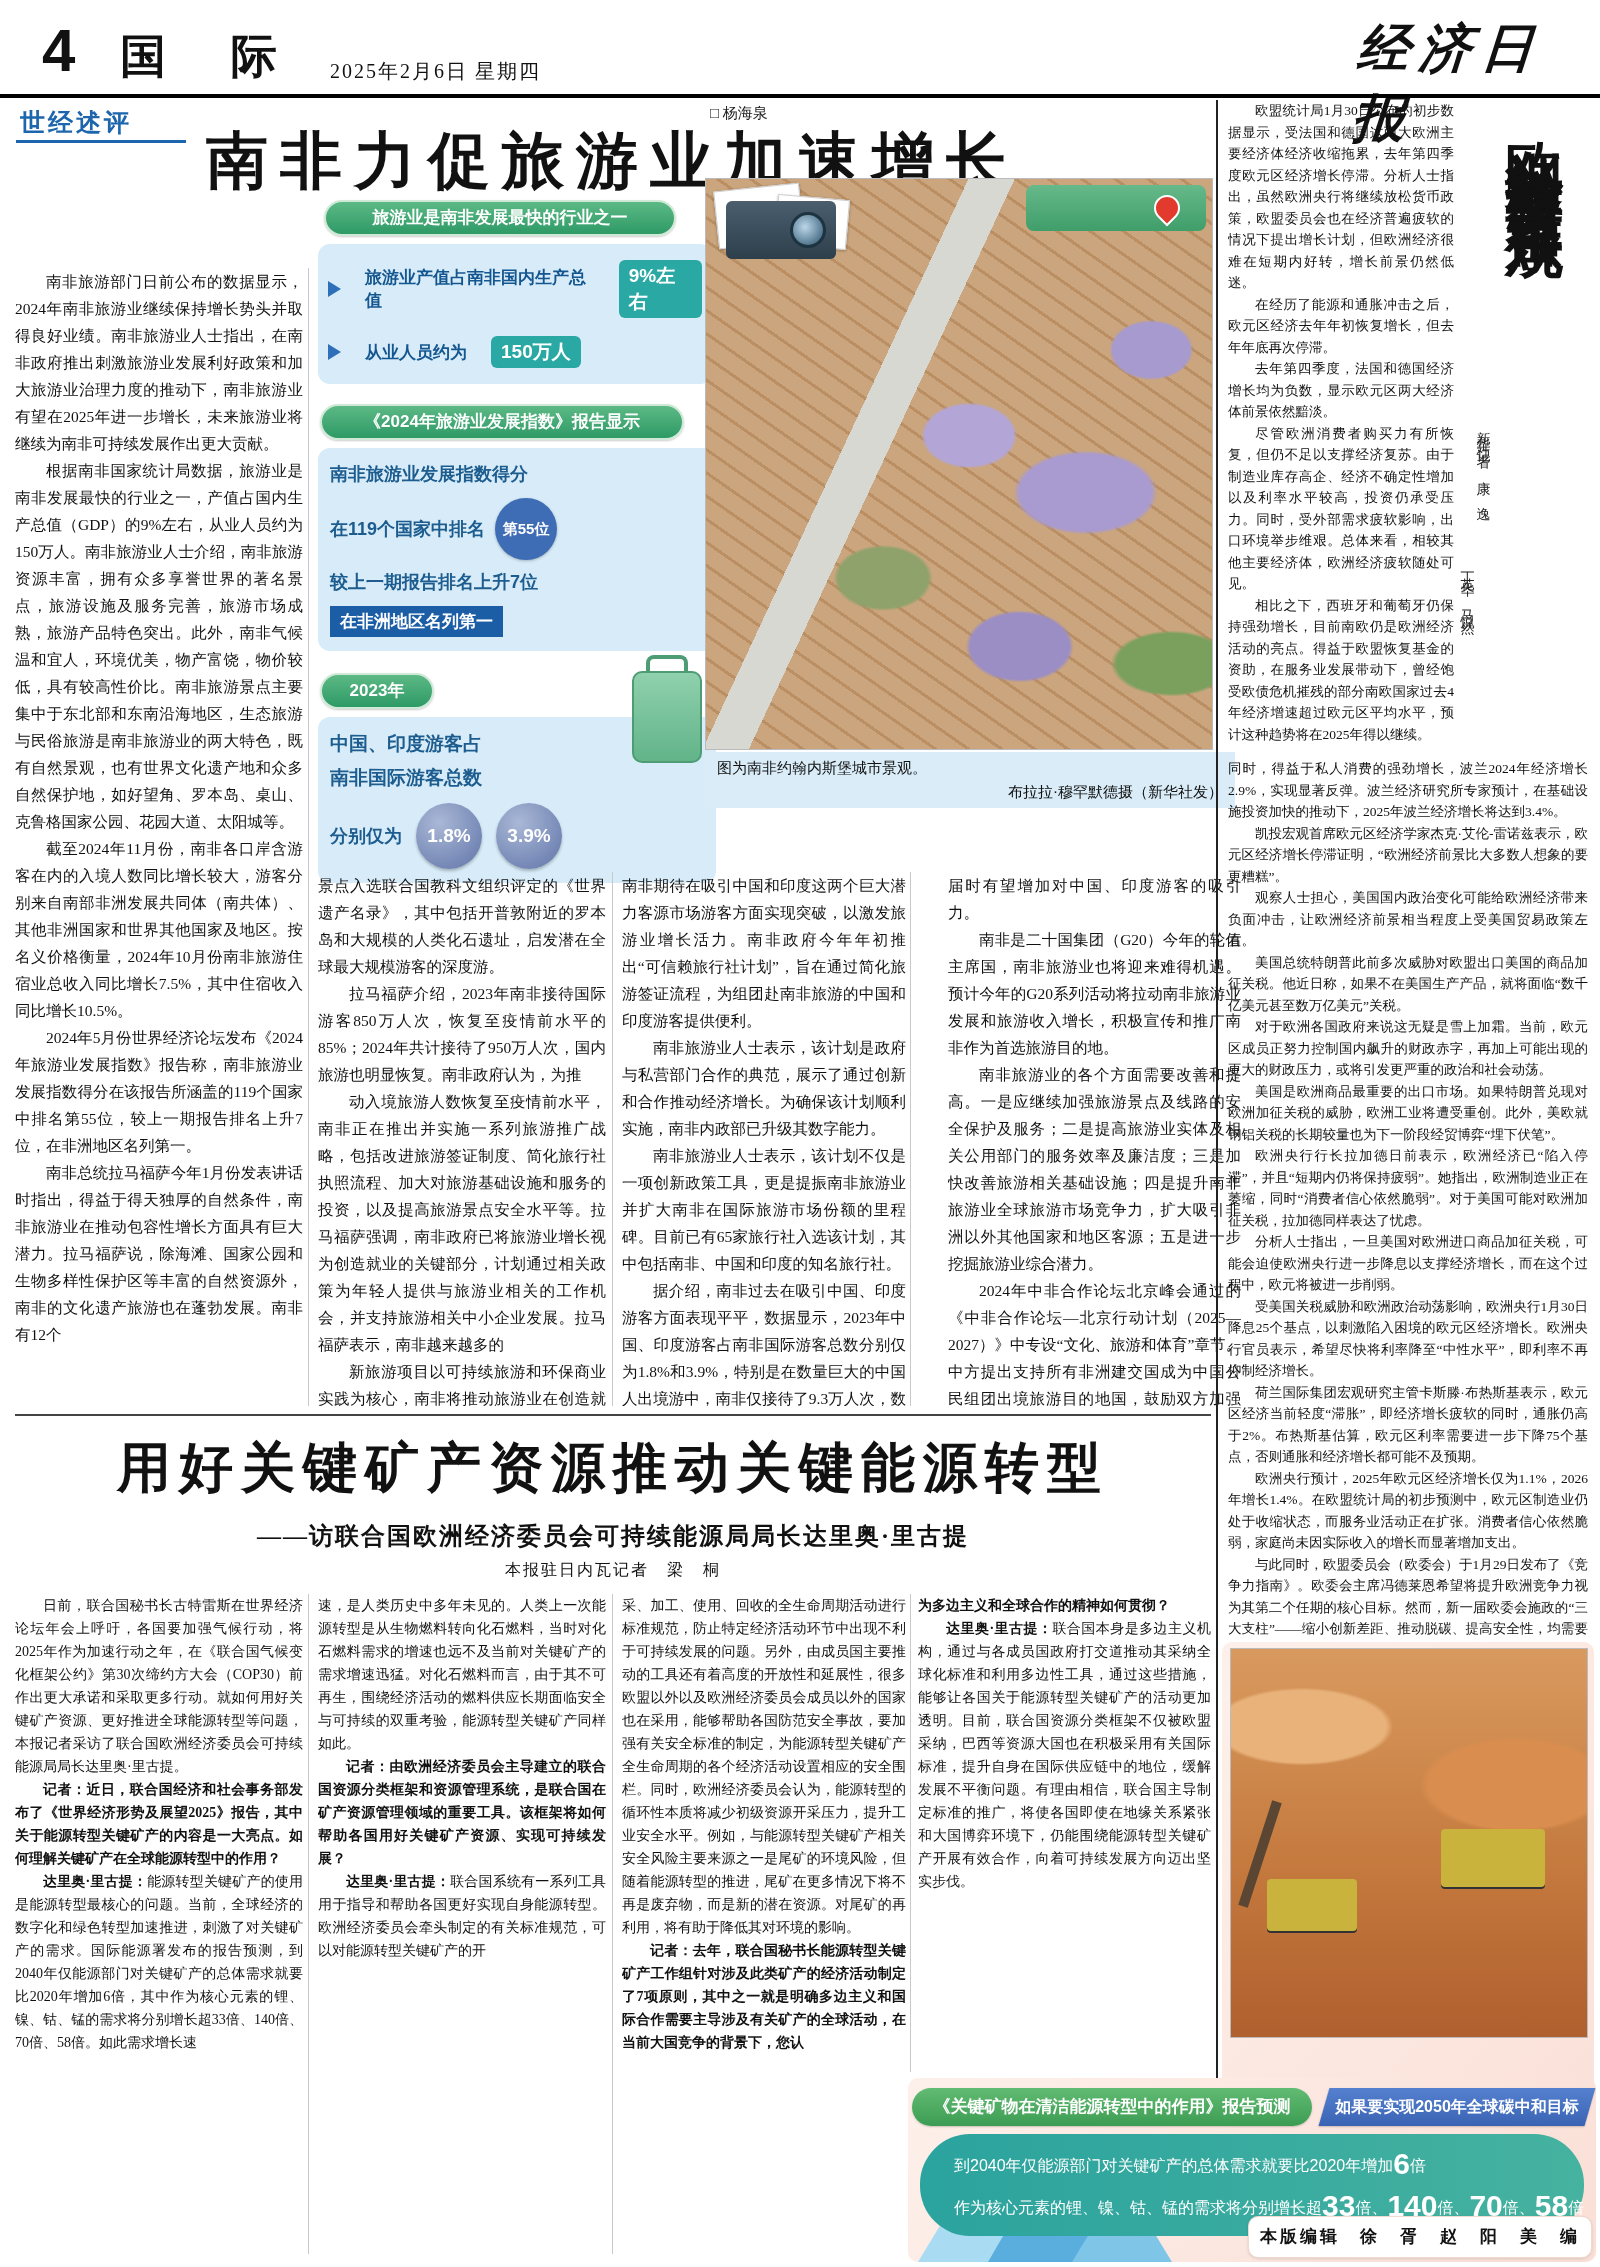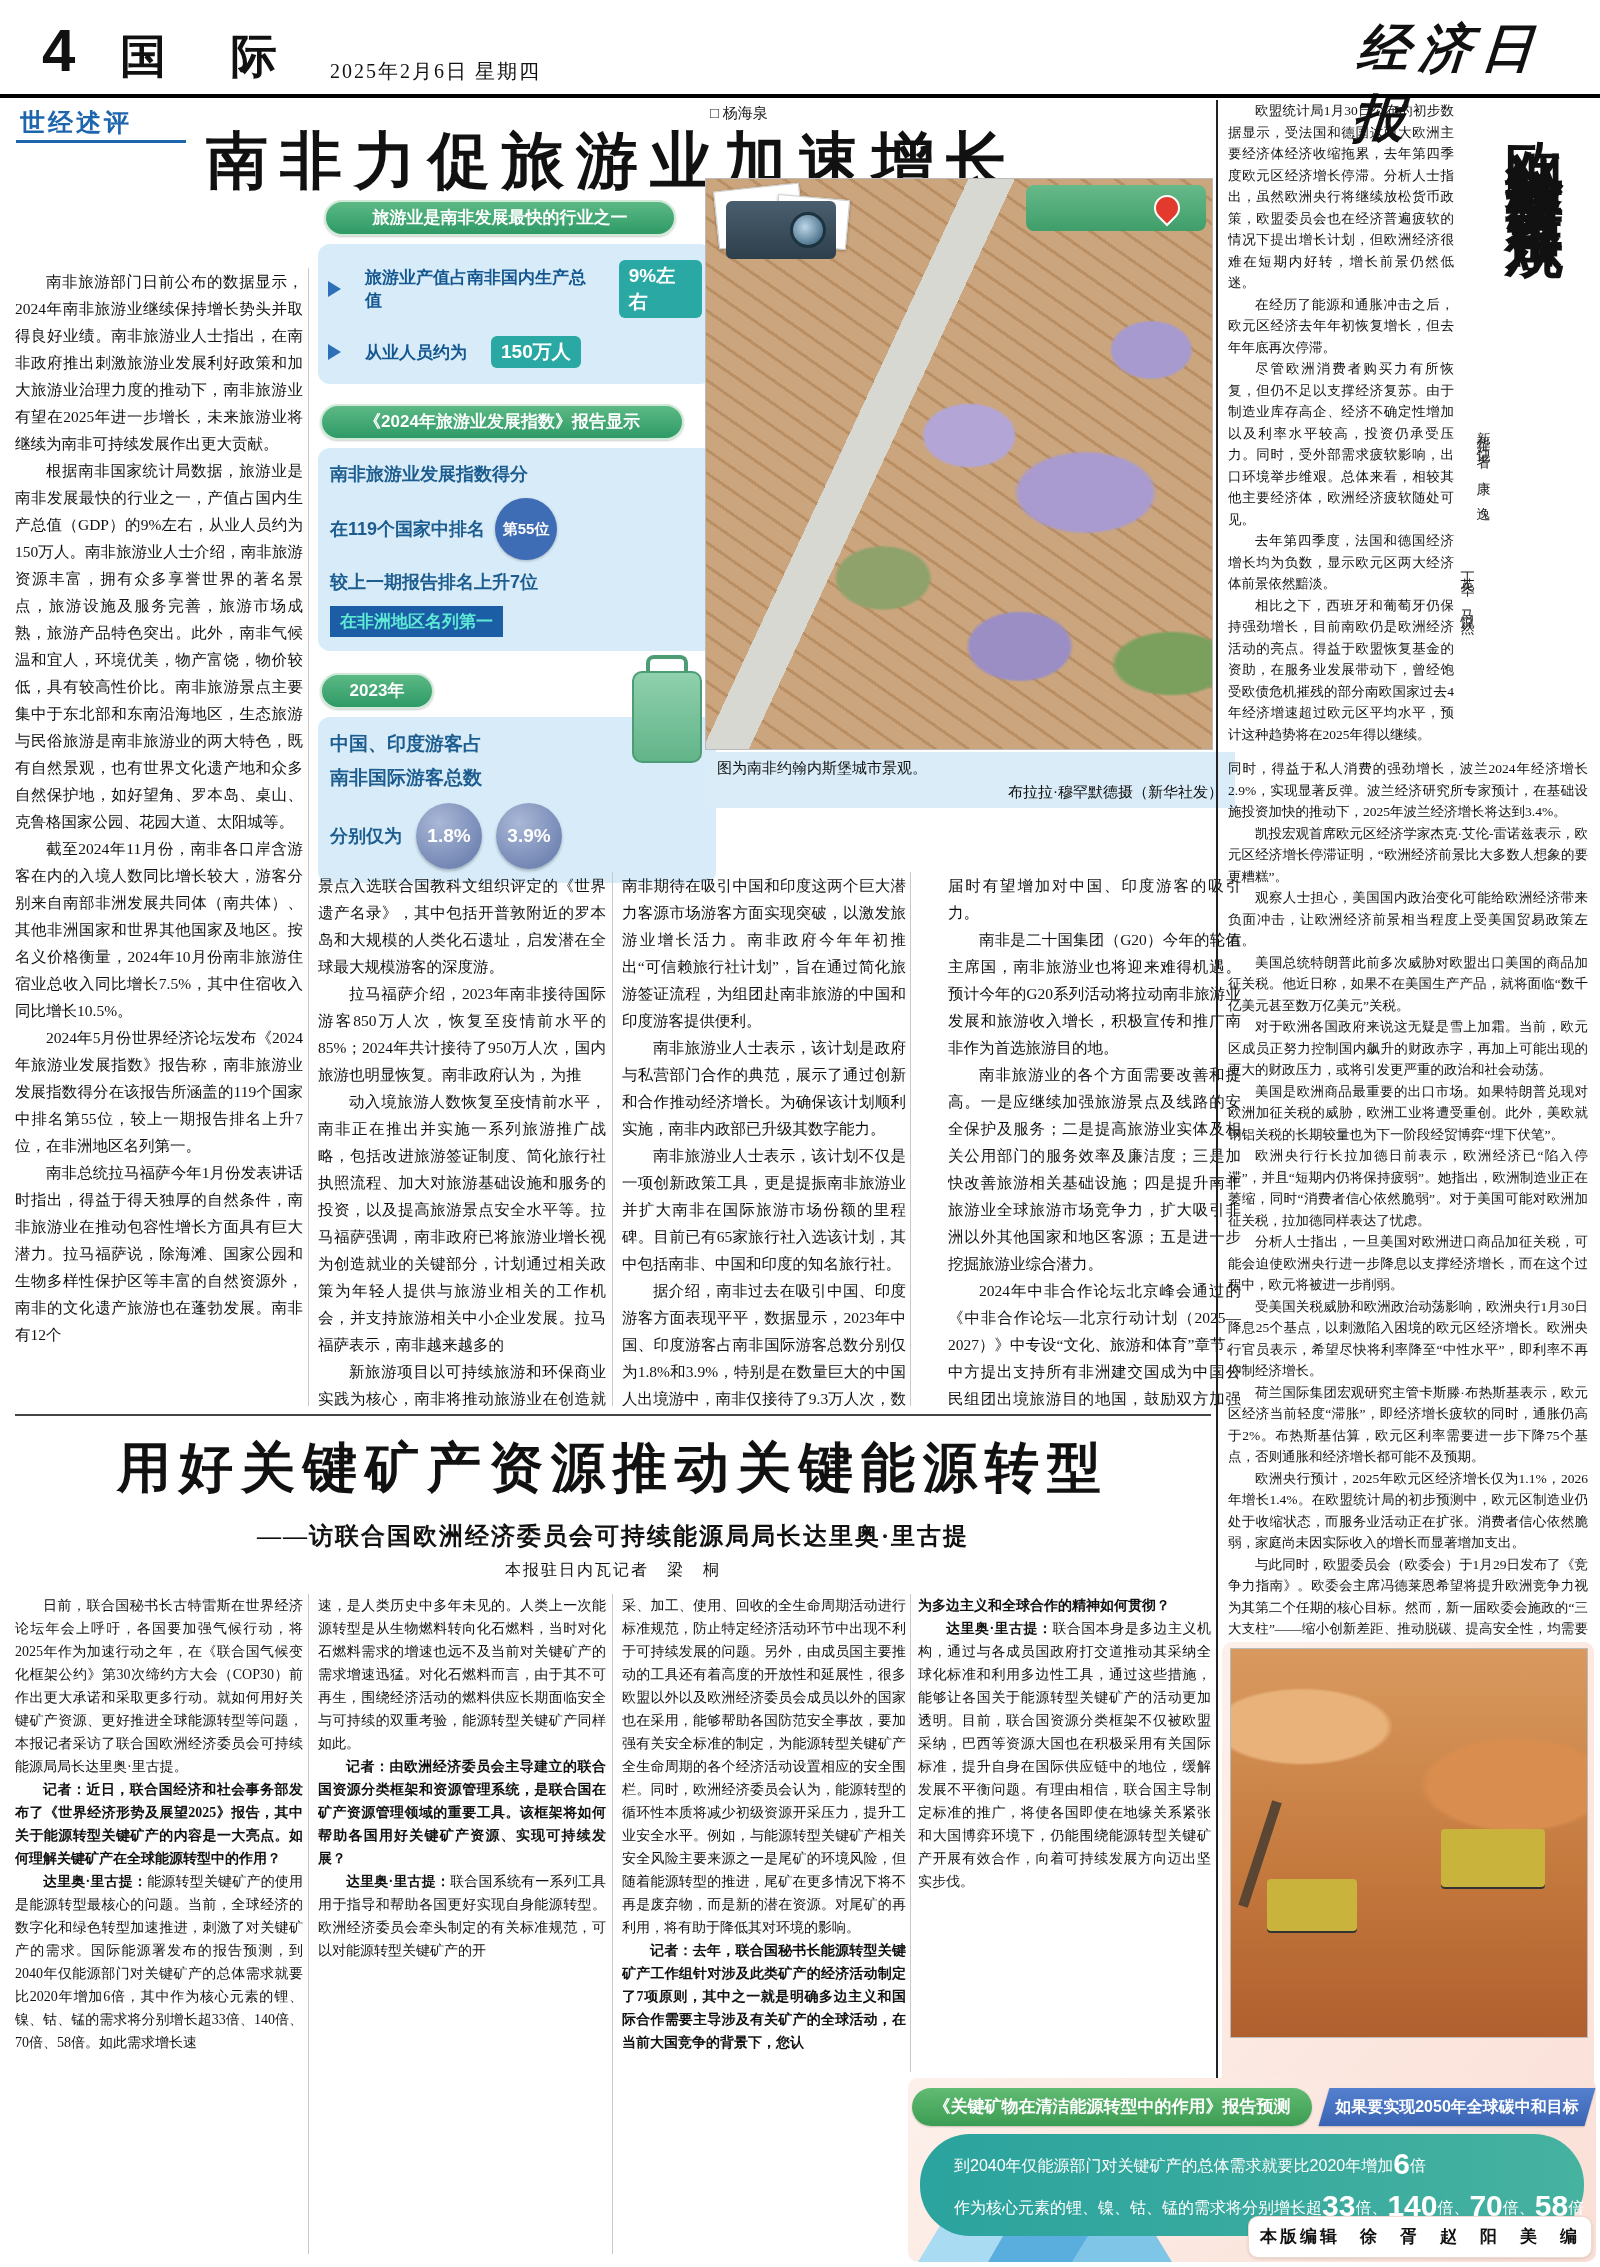--- a/index.html
+++ b/index.html
@@ -31,21 +31,21 @@
   .ig{font-family:"Liberation Sans","DejaVu Sans",sans-serif;}
   .ig-pill{background:linear-gradient(180deg,#5cb985,#2e9a66);border:2px solid #cfe9d6;border-radius:18px;
            color:#fff;font-weight:bold;font-size:17px;text-align:center;line-height:32px;height:32px;
            box-shadow:0 1px 2px rgba(0,0,0,.2);}
   .ig-panel{background:#d7ecf8;border-radius:12px;color:#14568f;}
   .ig-item{display:flex;align-items:center;gap:24px;font-size:17px;font-weight:bold;color:#14568f;}
   .tri{width:0;height:0;border-top:8px solid transparent;border-bottom:8px solid transparent;border-left:13px solid #2d6fb8;}
   .badge-teal{background:#2aa9a4;color:#fff;border-radius:6px;padding:3px 10px;font-size:19px;font-weight:bold;}
   .circle55{background:#3e6cb5;color:#fff;border-radius:50%;width:62px;height:62px;display:flex;align-items:center;justify-content:center;
             font-size:15px;font-weight:bold;box-shadow:0 1px 3px rgba(0,0,0,.25);}
-  .tagblue{background:#1b5ea6;color:#5eead4;font-weight:bold;font-size:17px;padding:4px 10px;display:inline-block;}
+  .tagblue{background:#1b5ea6;color:#ffffff;font-weight:bold;font-size:17px;padding:4px 10px;display:inline-block;}
   .pcircle{border-radius:50%;width:66px;height:66px;display:flex;align-items:center;justify-content:center;color:#fff;
            font-weight:bold;font-size:19px;background:radial-gradient(circle at 35% 30%,#aab8d6,#5f74a8);box-shadow:0 2px 3px rgba(0,0,0,.25);}
   .igline{font-size:18px;font-weight:bold;color:#1d5c8e;}
   
   .photo-city{background:
      radial-gradient(90px 60px at 62% 82%,#9b8ec4 0 55%,transparent 60%),
      radial-gradient(120px 70px at 75% 55%,#a99bd0 0 55%,transparent 60%),
      radial-gradient(80px 55px at 52% 45%,#b3a6d6 0 55%,transparent 60%),
      radial-gradient(70px 50px at 88% 30%,#a79ace 0 55%,transparent 60%),
      radial-gradient(90px 60px at 35% 70%,#8fa26b 0 50%,transparent 55%),
@@ -186,22 +186,22 @@
       <p class="para">南非旅游业的各个方面需要改善和提高。一是应继续加强旅游景点及线路的安全保护及服务；二是提高旅游业实体及相关公用部门的服务效率及廉洁度；三是加快改善旅游相关基础设施；四是提升南非旅游业全球旅游市场竞争力，扩大吸引非洲以外其他国家和地区客源；五是进一步挖掘旅游业综合潜力。</p>
       <p class="para">2024年中非合作论坛北京峰会通过的《中非合作论坛—北京行动计划（2025—2027）》中专设“文化、旅游和体育”章节。中方提出支持所有非洲建交国成为中国公民组团出境旅游目的地国，鼓励双方加强旅游交流合作，助力非方旅游产业振兴。南非旅游业人士表示，在中南友好合作的大环境下，期待更多中国游客搭乘“可信赖旅行社计划”便车，前来体验独具魅力和充满奇迹的南非。相信中南文旅合作仍有巨大空间。</p>
     </div>
 
   <div class="abs divider-h" style="left:15px;top:1414px;width:1196px;"></div>
 
   <div class="abs divider-v" style="left:1216px;top:100px;height:1980px;"></div>
   <div class="abs news-col" style="left:1228px;top:100px;width:226px;height:648px;">
       <p class="para">欧盟统计局1月30日公布的初步数据显示，受法国和德国这两大欧洲主要经济体经济收缩拖累，去年第四季度欧元区经济增长停滞。分析人士指出，虽然欧洲央行将继续放松货币政策，欧盟委员会也在经济普遍疲软的情况下提出增长计划，但欧洲经济很难在短期内好转，增长前景仍然低迷。</p>
       <p class="para">在经历了能源和通胀冲击之后，欧元区经济去年年初恢复增长，但去年年底再次停滞。</p>
+      <p class="para">去年第四季度，法国和德国经济增长均为负数，显示欧元区两大经济体前景依然黯淡。</p>
       <p class="para">尽管欧洲消费者购买力有所恢复，但仍不足以支撑经济复苏。由于制造业库存高企、经济不确定性增加以及利率水平较高，投资仍承受压力。同时，受外部需求疲软影响，出口环境举步维艰。总体来看，相较其他主要经济体，欧洲经济疲软随处可见。</p>
-      <p class="para">去年第四季度，法国和德国经济增长均为负数，显示欧元区两大经济体前景依然黯淡。</p>
       <p class="para">相比之下，西班牙和葡萄牙仍保持强劲增长，目前南欧仍是欧洲经济活动的亮点。得益于欧盟恢复基金的资助，在服务业发展带动下，曾经饱受欧债危机摧残的部分南欧国家过去4年经济增速超过欧元区平均水平，预计这种趋势将在2025年得以继续。</p>
       <p class="para">欧洲中部地区，匈牙利2024年经济小幅增长0.6%，好于预期。匈牙利政府预计，2025年下半年该国经济增长将超过3%。</p>
     </div>
   <div class="abs vreps" style="left:1458px;top:560px;height:460px;">丁英华　马悦然</div>
   <div class="abs vreps" style="left:1474px;top:420px;height:600px;">新华社记者　康　逸</div>
   <div class="abs vtitle" style="left:1502px;top:96px;height:655px;">欧洲经济前景难言乐观</div>
   <div class="abs news-col" style="left:1228px;top:758px;width:360px;height:880px;">
       <p class="para cont">同时，得益于私人消费的强劲增长，波兰2024年经济增长2.9%，实现显著反弹。波兰经济研究所专家预计，在基础设施投资加快的推动下，2025年波兰经济增长将达到3.4%。</p>
       <p class="para">凯投宏观首席欧元区经济学家杰克·艾伦-雷诺兹表示，欧元区经济增长停滞证明，“欧洲经济前景比大多数人想象的要更糟糕”。</p>
       <p class="para">观察人士担心，美国国内政治变化可能给欧洲经济带来负面冲击，让欧洲经济前景相当程度上受美国贸易政策左右。</p>

